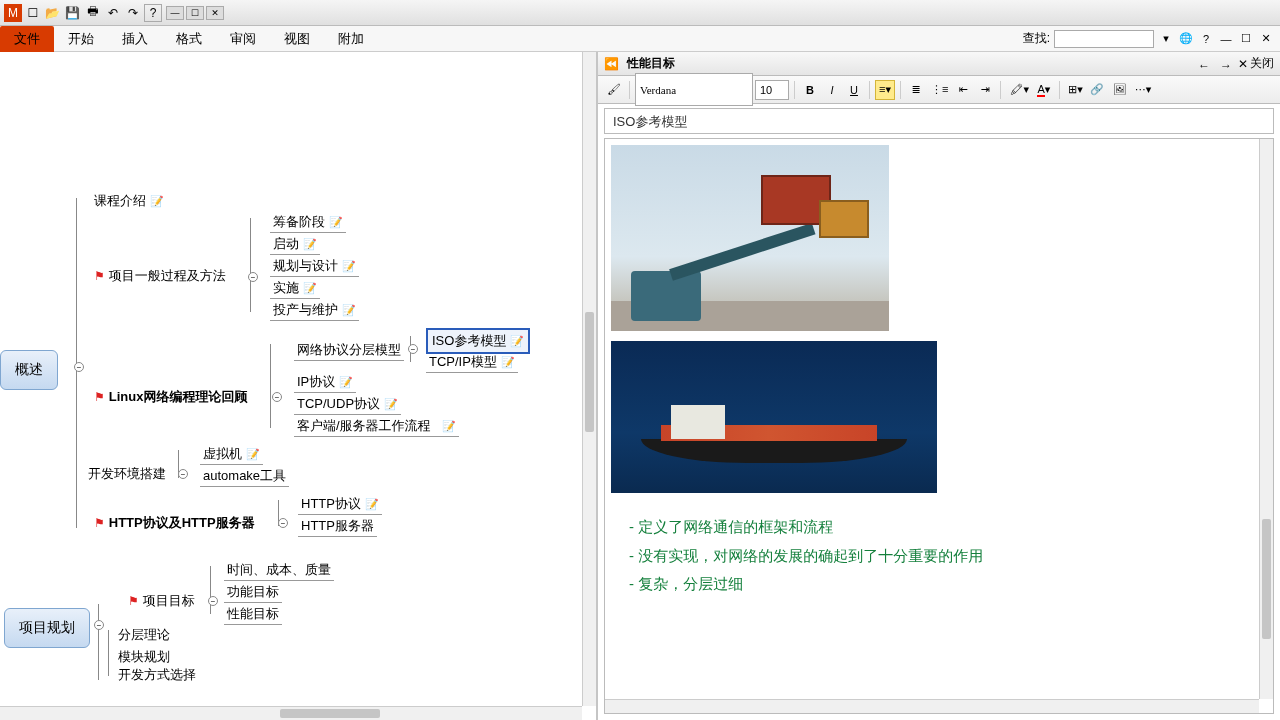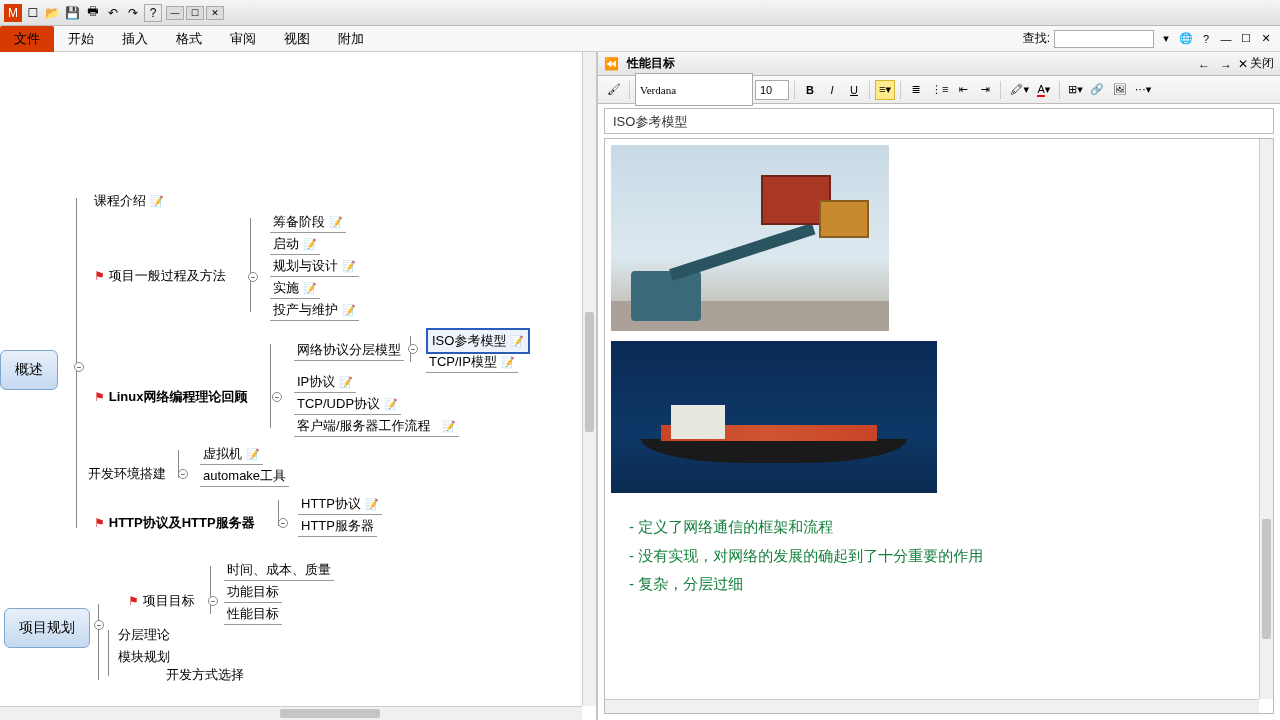--- a/index.html
+++ b/index.html
@@ -245,21 +245,21 @@
       <div class="subnode" style="left:224px;top:552px;">
           <span>性能目标</span>
         </div>
 
       <div class="node" style="left:118px;top:574px;">
           <span>分层理论</span>
         </div>
       <div class="node" style="left:118px;top:596px;">
           <span>模块规划</span>
         </div>
-      <div class="node" style="left:118px;top:614px;margin-left:48px;">
+      <div class="node" style="left:118px;top:614px;">
           <span>开发方式选择</span>
         </div>
 
       <div class="node" style="left:224px;top:660px;">
           <span class="flag">⚑</span>
           <b>HTTP服务器项目目标、需求分析</b>
           <span class="toggle">+</span>
         </div>
 
     </div>

